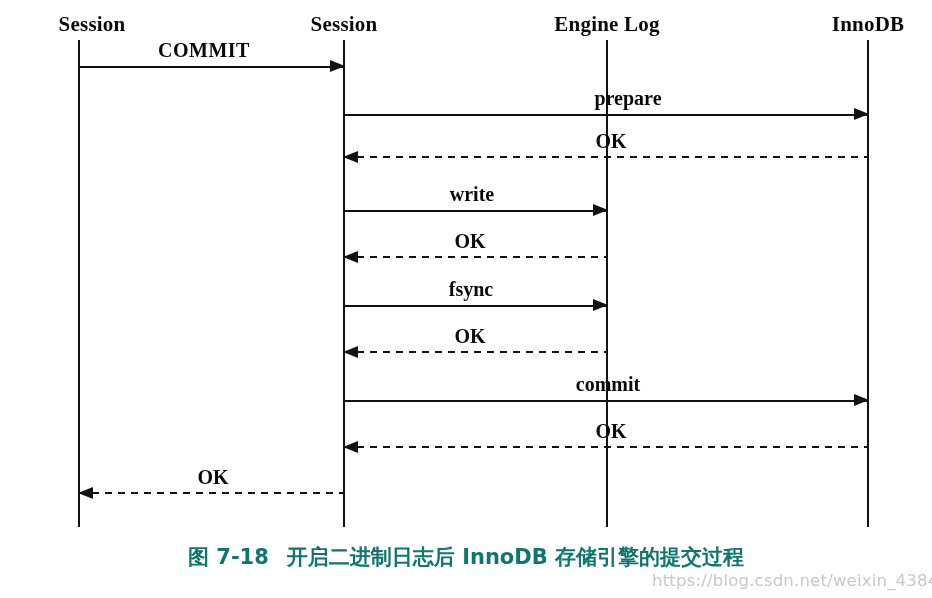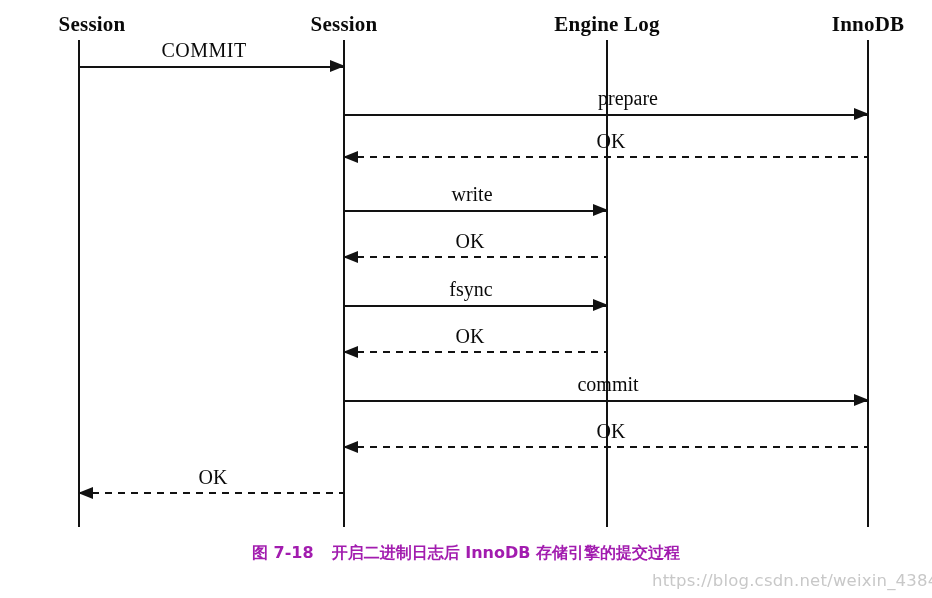--- a/index.html
+++ b/index.html
@@ -81,38 +81,38 @@
     border-top: 6.5px solid transparent;
     border-bottom: 6.5px solid transparent;
     border-right: 15px solid #121212;
   }
   .msg .msg-label {
     position: absolute;
     bottom: 6px;
     white-space: nowrap;
     font-size: 20px;
     line-height: 1;
-    font-weight: 400;
+    font-weight: 700;
     color: #0a0a0a;
     transform: translateX(-50%);
   }
   .msg .msg-label.caps {
     letter-spacing: 0.5px;
   }
 
   
   #figure-caption {
     position: absolute;
     left: 0;
     right: 0;
     top: 543px;
     text-align: center;
-    font-size: 16px;
+    font-size: 21px;
     font-weight: 700;
-    color: #a21caf;
+    color: #0f766e;
     white-space: nowrap;
     font-family: "DejaVu Sans", "Liberation Sans", sans-serif;
   }
   #figure-caption .cap-num {
     margin-right: 18px;
   }
 
   
   #watermark {
     position: absolute;

